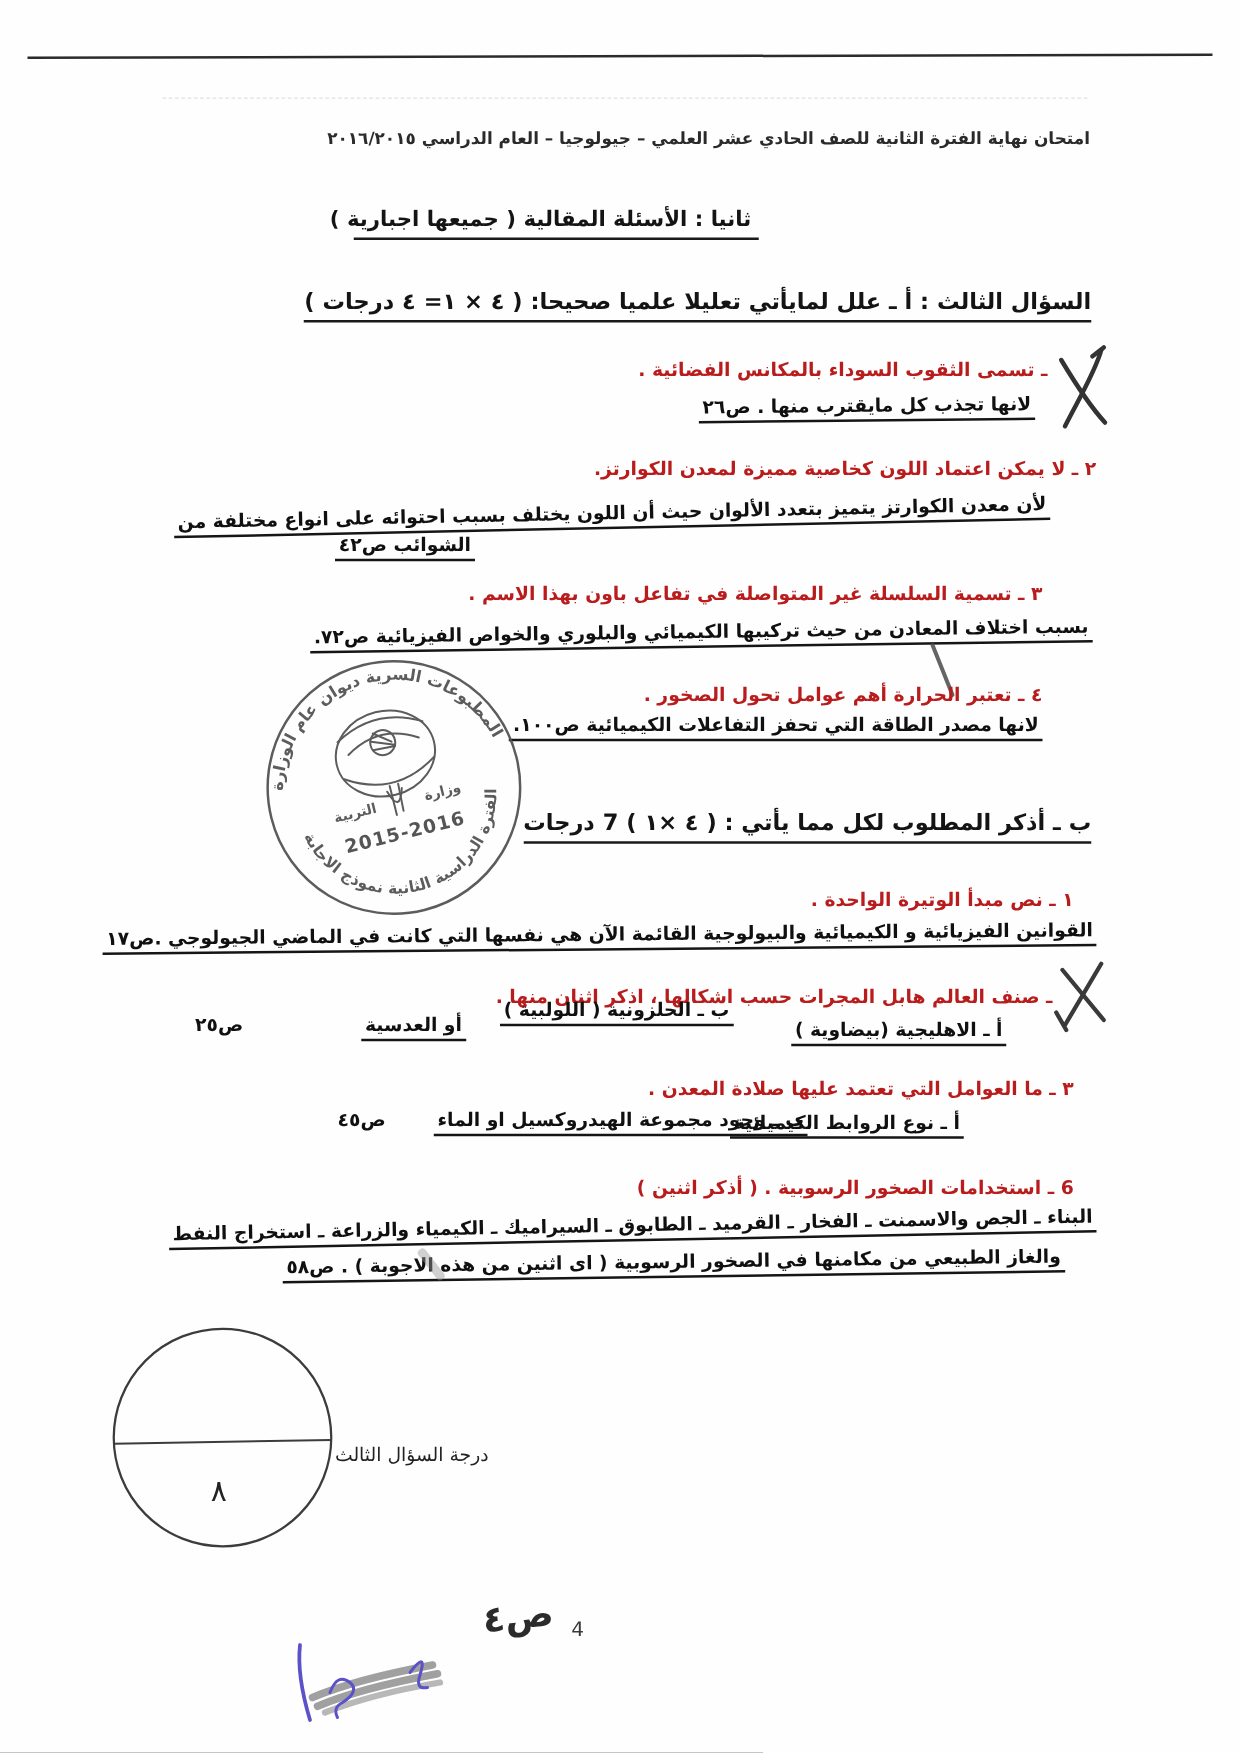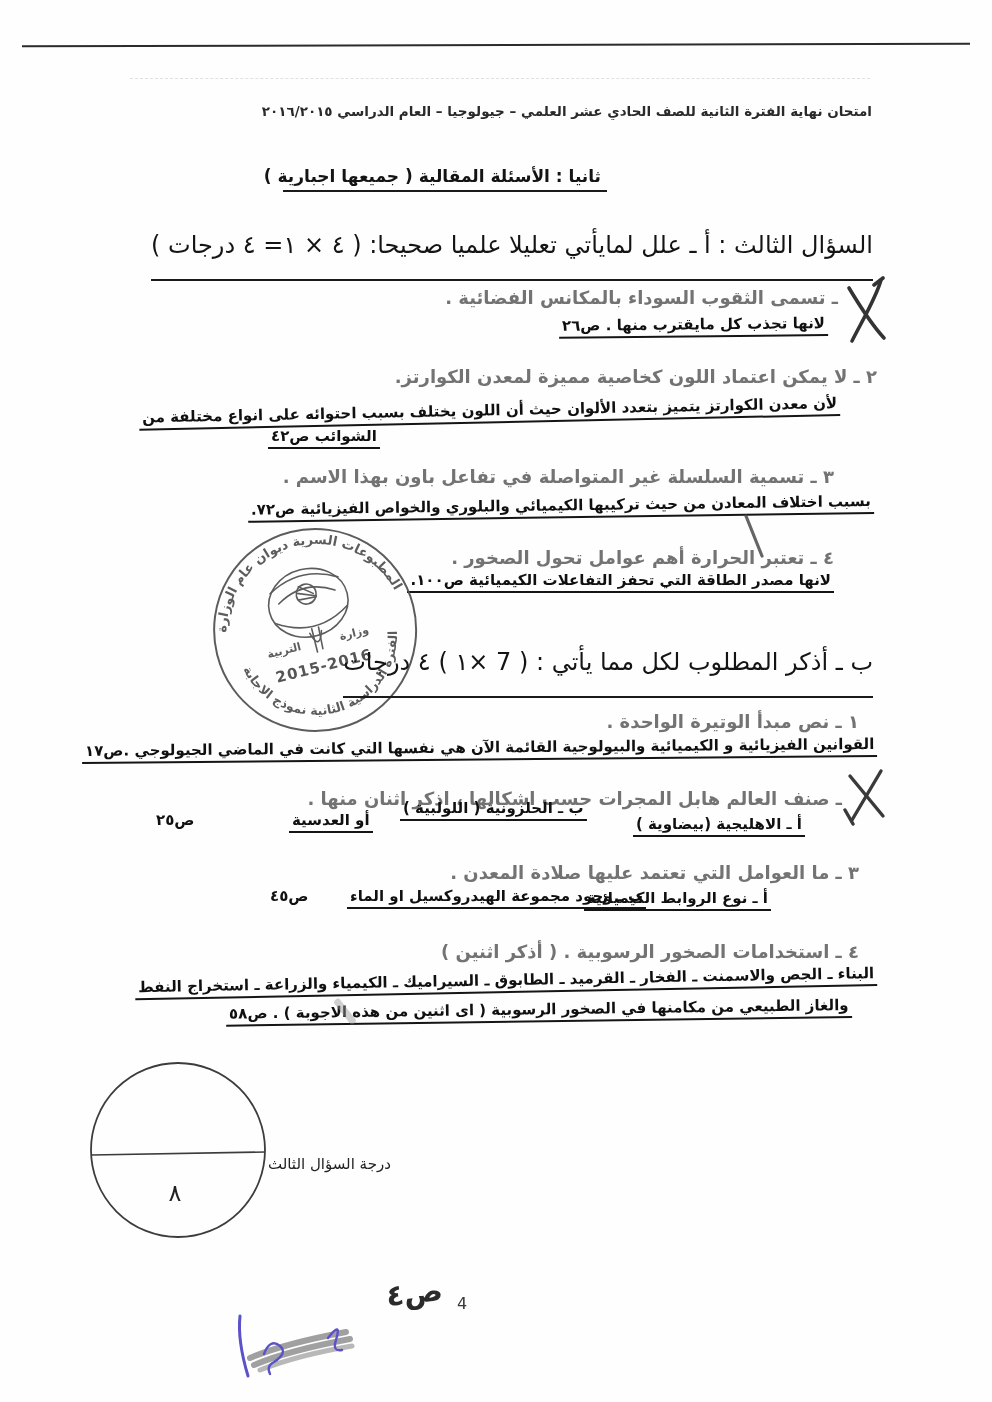--- a/index.html
+++ b/index.html
@@ -4,22 +4,22 @@
 <style>
   html,body{margin:0;padding:0;background:#9a9a9a;}
   .page{
     position:relative;width:992px;height:1402px;margin:0 auto;
     background:#fefefe;overflow:hidden;
     font-family:"DejaVu Sans",sans-serif;color:#1b1b1b;
   }
   .t{position:absolute;direction:rtl;white-space:nowrap;}
   .hdr{font-size:13.5px;font-weight:bold;color:#2a2a2a;}
   .h1{font-size:17px;font-weight:bold;color:#141414;border-bottom:2px solid #1a1a1a;padding:0 6px 4px 6px;text-align:left;}
-  .h2{font-size:24px;font-weight:normal;color:#141414;border-bottom:2px solid #1a1a1a;padding-bottom:20px;}
-  .q{font-size:18px;font-weight:bold;color:#737373;}
+  .h2{font-size:18px;font-weight:bold;color:#141414;border-bottom:2px solid #1a1a1a;padding-bottom:4px;}
+  .q{font-size:15px;font-weight:bold;color:#b91c1c;}
   .ans{font-size:15px;font-weight:bold;color:#101010;border-bottom:2px solid #151515;padding:0 3px 2px 3px;}
   .ans-plain{font-size:15px;font-weight:bold;color:#101010;}
   .rule{position:absolute;background:#2b2b2b;}
   .faint-rule{position:absolute;border-top:1px dashed #d9d9d9;opacity:.8;}
   .tilt-r{transform-origin:right center;}
   .score-label{font-size:15px;color:#222;}
   .hand-mark{font-size:29px;font-weight:bold;color:#2b2b2b;transform:rotate(-6deg);direction:rtl;position:absolute;}
   .pagenum{position:absolute;font-size:16px;color:#3a3a3a;}
   .smudge{position:absolute;width:30px;height:7px;background:#9a9a9a;opacity:.45;border-radius:3px;transform:rotate(52deg);}
   svg{display:block;}
@@ -82,21 +82,21 @@
       <circle cx="115" cy="71" r="10"></circle>
       <path d="M106,68 l18,7 M106,75 l18,1 M109,62 l13,10"></path>
       <path d="M109,110 q6,20 12,0"></path>
       <path d="M112,106 l0,24 M119,106 l-1,22"></path>
     </g>
     <text x="152" y="124" text-anchor="middle" font-size="11" font-weight="bold" fill="#4f4f4f">وزارة</text>
     <text x="80" y="124" text-anchor="middle" font-size="11" font-weight="bold" fill="#4f4f4f">التربية</text>
     <text x="115" y="150" text-anchor="middle" font-size="15" font-weight="bold" fill="#474747" letter-spacing="1">2015-2016</text>
   </svg>
 
-  <div class="t h2" style="right:119px;top:648px;">ب ـ أذكر المطلوب لكل مما يأتي : ( 7 ×١ ) ٤ درجات</div>
+  <div class="t h2" style="right:119px;top:648px;">ب ـ أذكر المطلوب لكل مما يأتي : ( ٤ ×١ ) 7 درجات</div>
 
   <div class="t q" style="right:133px;top:711px;">١ ـ  نص مبدأ الوتيرة الواحدة .</div>
   <div class="t ans tilt-r" style="right:115px;top:735px;transform:rotate(-0.5deg);">القوانين الفيزيائية و الكيميائية والبيولوجية القائمة الآن هي نفسها التي كانت في الماضي الجيولوجي .ص١٧</div>
 
   <svg width="46" height="60" viewBox="0 0 46 60" style="position:absolute;left:843px;top:768px;">
     <g fill="none" stroke="#3a3a3a" stroke-width="3.4" stroke-linecap="round">
       <path d="M38,3 L9,52"></path>
       <path d="M7,8 L40,48"></path>
       <path d="M2,42 L10,56"></path>
     </g>
@@ -105,21 +105,21 @@
   <div class="t ans" style="right:187px;top:815px;">أ ـ الاهليجية (بيضاوية )</div>
   <div class="t ans" style="left:400px;top:799px;">ب ـ الحلزونية ( اللولبية )</div>
   <div class="t ans" style="left:289px;top:811px;">أو العدسية</div>
   <div class="t ans-plain" style="left:156px;top:811px;">ص٢٥</div>
 
   <div class="t q" style="right:133px;top:862px;">٣ ـ ما العوامل التي تعتمد عليها صلادة المعدن .</div>
   <div class="t ans" style="right:221px;top:889px;text-align:right;">أ ـ نوع الروابط الكيميائية</div>
   <div class="t ans" style="left:347px;top:887px;">ب ـ وجود مجموعة الهيدروكسيل او الماء</div>
   <div class="t ans-plain" style="left:270px;top:887px;">ص٤٥</div>
 
-  <div class="t q" style="right:133px;top:941px;">٤ ـ  استخدامات الصخور الرسوبية . ( أذكر اثنين )</div>
+  <div class="t q" style="right:133px;top:941px;">6 ـ  استخدامات الصخور الرسوبية . ( أذكر اثنين )</div>
   <div class="t ans tilt-r" style="right:115px;top:964px;transform:rotate(-1.1deg);">البناء ـ  الجص والاسمنت ـ الفخار  ـ القرميد ـ الطابوق ـ السيراميك ـ الكيمياء والزراعة ـ استخراج النفط</div>
   <div class="t ans tilt-r" style="right:140px;top:996px;transform:rotate(-0.8deg);">والغاز الطبيعي من مكامنها في الصخور الرسوبية ( اى اثنين من هذه الاجوبة ) . ص٥٨</div>
 
   <div class="smudge" style="left:330px;top:1008px;"></div>
 
   <svg width="190" height="190" viewBox="0 0 190 190" style="position:absolute;left:85px;top:1058px;">
     <circle cx="93" cy="92" r="87" fill="none" stroke="#3c3c3c" stroke-width="1.8"></circle>
     <line x1="6" y1="97" x2="180" y2="94" stroke="#3c3c3c" stroke-width="1.6"></line>
     <text x="90" y="143" text-anchor="middle" font-size="24" fill="#222">٨</text>
   </svg>

